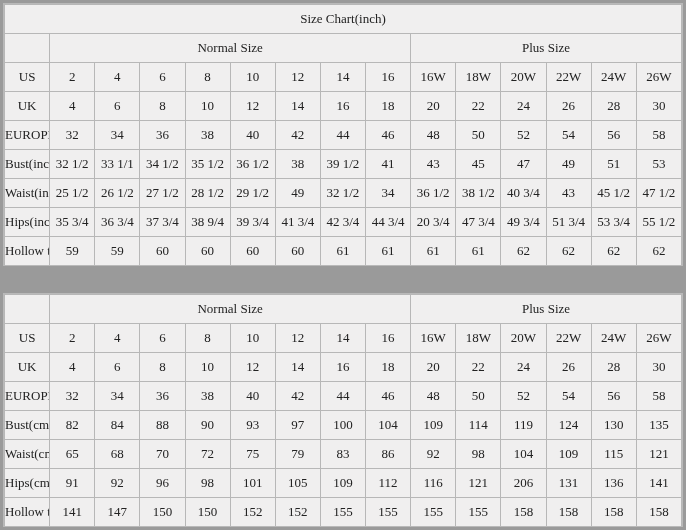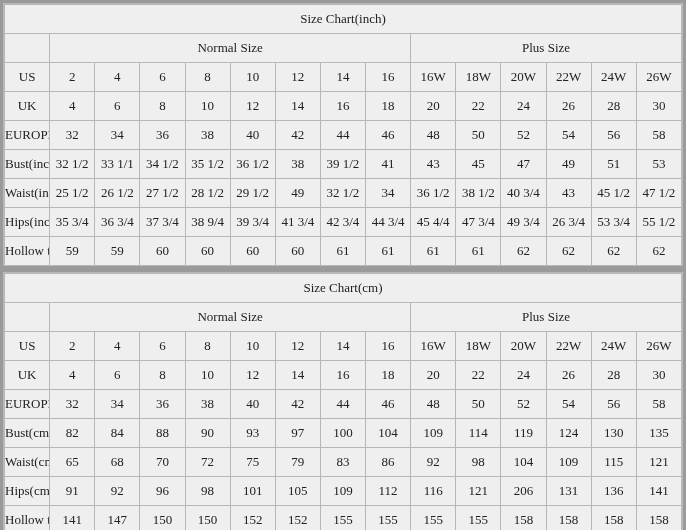--- a/index.html
+++ b/index.html
@@ -181,24 +181,24 @@
       <tr>
         <td class="row-label">Hips(inch)</td>
         <td>35 3/4</td>
         <td>36 3/4</td>
         <td>37 3/4</td>
         <td>38 9/4</td>
         <td>39 3/4</td>
         <td>41 3/4</td>
         <td>42 3/4</td>
         <td>44 3/4</td>
-        <td>45 4/4</td>
+        <td>20 3/4</td>
         <td>47 3/4</td>
         <td>49 3/4</td>
-        <td>26 3/4</td>
+        <td>51 3/4</td>
         <td>53 3/4</td>
         <td class="last-col">55 1/2</td>
       </tr>
       <tr class="last-row">
         <td class="row-label">Hollow to Floor(inch)</td>
         <td>59</td>
         <td>59</td>
         <td>60</td>
         <td>60</td>
         <td>60</td>
@@ -212,23 +212,20 @@
         <td>62</td>
         <td class="last-col">62</td>
       </tr>
     </tbody>
       </table>
   </div>
 
   <div class="chart-block">
     <table class="size-chart cm-table">
       <tbody>
-          <tr>
-        <td class="title-cell" colspan="15">Size Chart(cm)</td>
-      </tr>
       <tr>
         <td class="blank-corner"></td>
         <td class="group-head" colspan="8">Normal Size</td>
         <td class="group-head last-col" colspan="6">Plus Size</td>
       </tr>
       <tr>
         <td class="row-label">US</td>
         <td>2</td>
         <td>4</td>
         <td>6</td>

